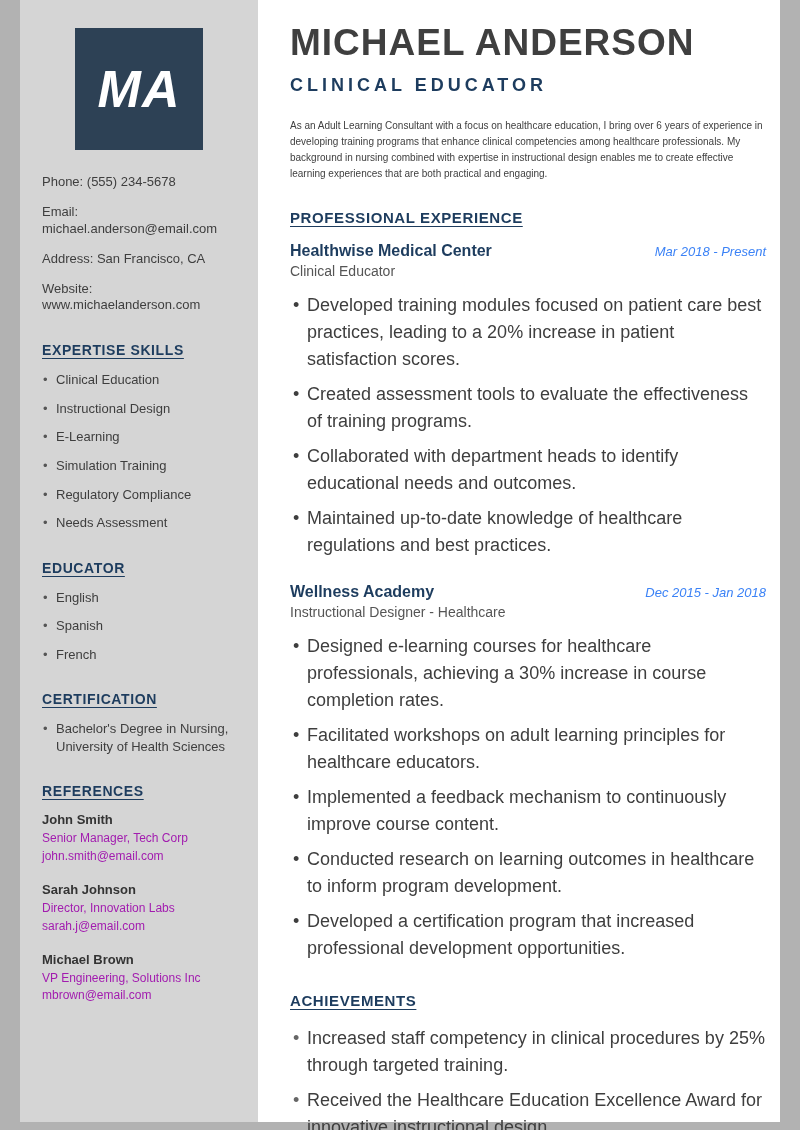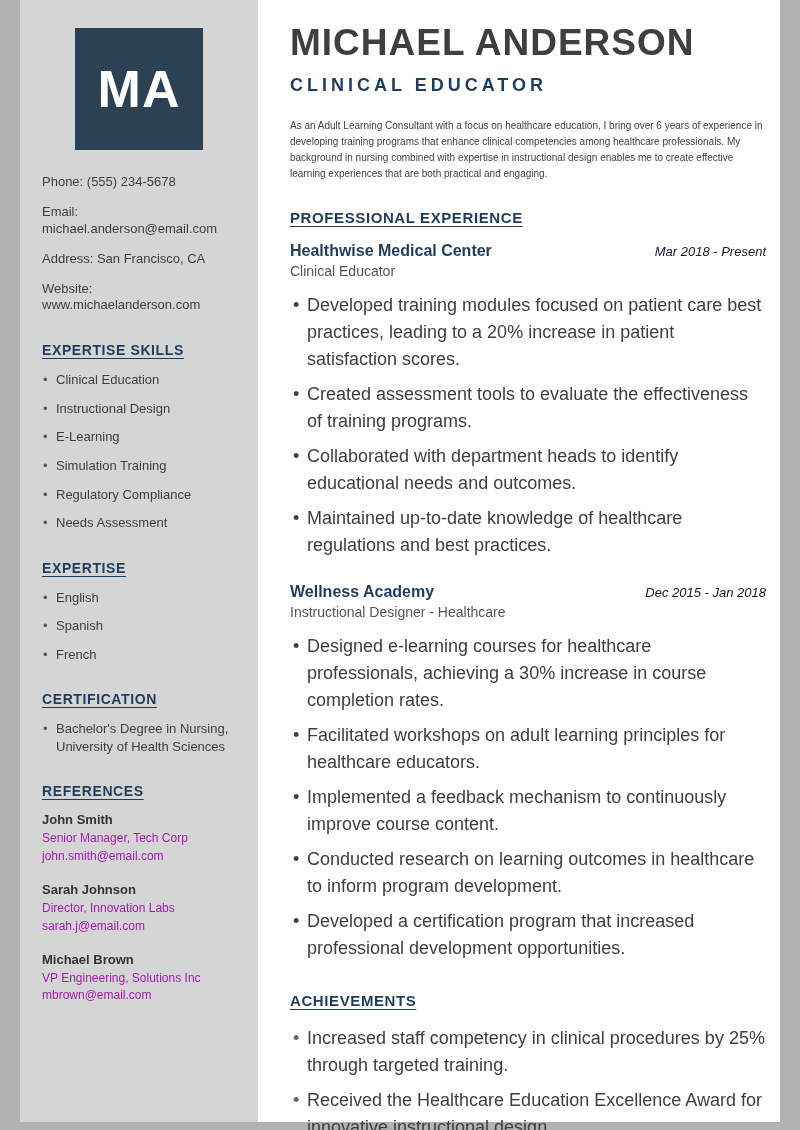--- a/index.html
+++ b/index.html
@@ -27,20 +27,21 @@
     flex-shrink: 0;
   }
   .monogram {
     width: 128px;
     height: 122px;
     background: #2d4155;
     margin: 0 auto 24px auto;
     display: flex;
     align-items: center;
     justify-content: center;
+    font-style: italic;
   }
   .monogram span {
     color: #ffffff;
     font-size: 52px;
     font-weight: bold;
     letter-spacing: 1px;
   }
   .contact-line {
     font-size: 13px;
     color: #3e3e3e;
@@ -131,21 +132,21 @@
     justify-content: space-between;
     align-items: baseline;
   }
   .job-company {
     font-size: 16px;
     color: #1d3c5e;
     font-weight: bold;
   }
   .job-dates {
     font-size: 13px;
-    color: #0f172a;
+    color: #3b82f6;
     font-style: italic;
   }
   .job-role {
     font-size: 14px;
     color: #555555;
     margin: 3px 0 13px 0;
   }
   .bullets {
     list-style: none;
     margin: 0;
@@ -192,21 +193,21 @@
         <li>Clinical Education</li>
         <li>Instructional Design</li>
         <li>E-Learning</li>
         <li>Simulation Training</li>
         <li>Regulatory Compliance</li>
         <li>Needs Assessment</li>
       </ul>
     </div>
 
     <div class="side-section">
-      <h3>EXPERTISE</h3>
+      <h3>EDUCATOR</h3>
       <ul class="side-list">
         <li>English</li>
         <li>Spanish</li>
         <li>French</li>
       </ul>
     </div>
 
     <div class="side-section">
       <h3>CERTIFICATION</h3>
       <ul class="side-list">

